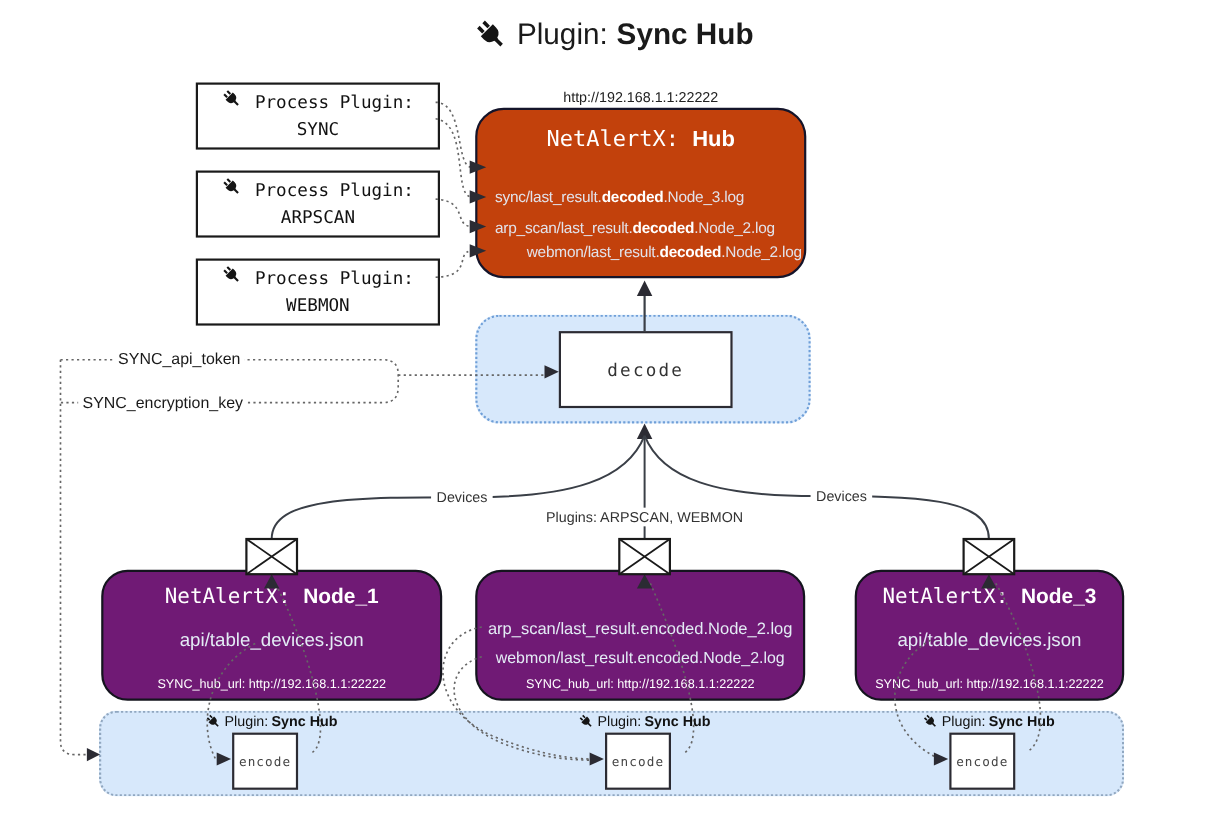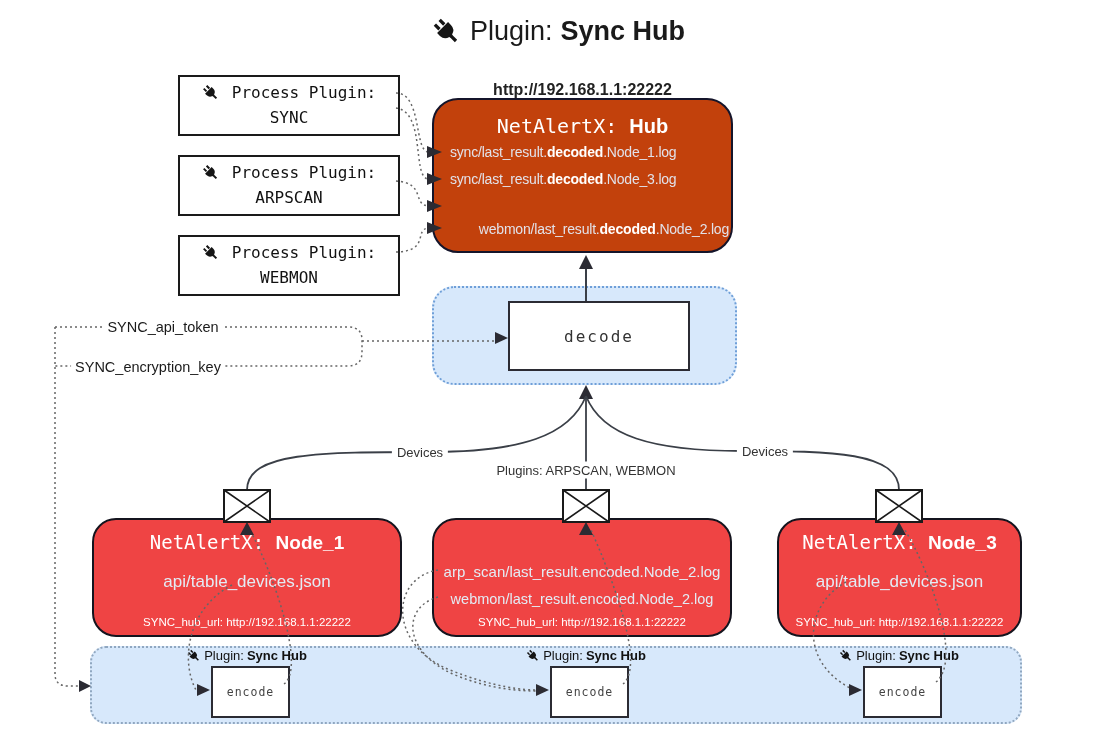--- a/index.html
+++ b/index.html
@@ -8,54 +8,54 @@
   .abs{position:absolute;}
   
   #title{top:16px;left:0;width:100%;display:flex;justify-content:center;align-items:center;gap:8px;
     font-size:27px;z-index:4;}
   #title .bold{font-weight:bold;}
   .plug-icon{display:inline-block;transform:rotate(-45deg);fill:#151515;}
   
   .pbox{width:218px;height:57px;background:#fff;border:2px solid #1a1a1a;z-index:2;
     font-family:"DejaVu Sans Mono","Liberation Mono",monospace;font-size:16px;color:#111;
     display:flex;flex-direction:column;justify-content:center;align-items:center;line-height:1.55;}
-  .pbox .l1{display:flex;align-items:center;gap:12px;}
-  
-  #hub-url{top:81px;left:432px;width:301px;text-align:center;font-size:16px;color:#222;z-index:2;font-weight:bold;}
+  .pbox .l1{display:flex;align-items:flex-start;gap:12px;}
+  
+  #hub-url{top:81px;left:432px;width:301px;text-align:center;font-size:13px;color:#222;z-index:2;}
   #hub{top:98px;left:432px;width:301px;height:155px;background:#c2410c;border:2px solid #14142a;
     border-radius:26px;z-index:2;box-sizing:border-box;}
   #hub .hub-title{position:absolute;top:14px;left:0;width:100%;text-align:center;color:#fff;
     font-family:"DejaVu Sans Mono","Liberation Mono",monospace;font-size:20px;}
   #hub .hub-title .bold{font-family:"Liberation Sans",sans-serif;font-weight:bold;}
   .hub-line{position:absolute;left:16px;right:2px;font-size:14px;color:#e2e2ea;white-space:nowrap;letter-spacing:-0.2px;}
   .hub-line b{color:#fff;}
   
   #decode-wrap{top:286px;left:432px;width:305px;height:99px;background:#d7e8fb;
     border:2px dotted #6f9fd8;border-radius:22px;z-index:1;box-sizing:border-box;}
-  #decode-box{top:301px;left:508px;width:182px;height:70px;background:#fff;border:2px solid #2b2b33;
+  #decode-box{top:301px;left:508px;width:158px;height:70px;background:#fff;border:2px solid #2b2b33;
     z-index:2;display:flex;align-items:center;justify-content:center;box-sizing:border-box;
     font-family:"DejaVu Sans Mono","Liberation Mono",monospace;font-size:16px;color:#333;letter-spacing:2px;}
   
   .keylbl{background:#fff;padding:0 4px;font-size:14.5px;color:#1a1a1a;z-index:4;transform:translate(-50%,-50%);white-space:nowrap;}
   
   .edgelbl{background:#fff;padding:1px 5px;font-size:13px;color:#333;z-index:4;transform:translate(-50%,-50%);white-space:nowrap;}
   
-  .node{height:119px;background:#ef4444;border:2.5px solid #14141e;border-radius:24px;z-index:2;box-sizing:border-box;}
+  .node{height:119px;background:#701a75;border:2.5px solid #14141e;border-radius:24px;z-index:2;box-sizing:border-box;}
   .node .ntitle{position:absolute;top:11px;left:0;width:100%;text-align:center;color:#fff;
     font-family:"DejaVu Sans Mono","Liberation Mono",monospace;font-size:19px;white-space:nowrap;}
   .node .ntitle .bold{font-family:"Liberation Sans",sans-serif;font-weight:bold;}
   .node .nline{position:absolute;left:0;width:100%;text-align:center;color:#e3ecf5;white-space:nowrap;}
   .node .nfoot{position:absolute;bottom:7px;left:0;width:100%;text-align:center;color:#fff;font-size:11.5px;}
   
   #strip{top:646px;left:90px;width:932px;height:78px;background:#d7e8fb;border:2px dotted #90a7c0;
     border-radius:16px;z-index:1;box-sizing:border-box;}
   .enc-label{z-index:3;transform:translateX(-50%);display:flex;align-items:center;gap:3px;
     font-size:13px;color:#111;white-space:nowrap;}
   .enc-label .bold{font-weight:bold;}
-  .enc-box{width:79px;height:52px;background:#fff;border:2px solid #2b2b33;z-index:3;box-sizing:border-box;
+  .enc-box{width:60px;height:52px;background:#fff;border:2px solid #2b2b33;z-index:3;box-sizing:border-box;
     display:flex;align-items:center;justify-content:center;
     font-family:"DejaVu Sans Mono","Liberation Mono",monospace;font-size:11.5px;color:#444;letter-spacing:1px;}
   
   #overlay{position:absolute;top:0;left:0;width:1117px;height:754px;z-index:3;pointer-events:none;}
   .dotted{fill:none;stroke:#666;stroke-width:1.5;stroke-dasharray:2,3;}
   .solid{fill:none;stroke:#3a3f47;stroke-width:2;}
   .tri{fill:#2b2b33;stroke:none;}
   .env{fill:#fff;stroke:#1a1a1a;stroke-width:2;}
   .envline{fill:none;stroke:#1a1a1a;stroke-width:1.6;}
 </style>
@@ -108,25 +108,25 @@
       <span>Process Plugin:</span>
     </div>
     <div>WEBMON</div>
   </div>
 
   <div class="abs" id="hub-url">http://192.168.1.1:22222</div>
   <div class="abs" id="hub">
     <div class="hub-title">
       <span>NetAlertX: </span><span class="bold">Hub</span>
     </div>
-    <div class="hub-line" style="top:44px;">
-      <span>sync/last_result.</span><b>decoded</b><span>.Node_1.log</span>
-    </div>
     <div class="hub-line" style="top:71px;">
       <span>sync/last_result.</span><b>decoded</b><span>.Node_3.log</span>
+    </div>
+    <div class="hub-line" style="top:99px;">
+      <span>arp_scan/last_result.</span><b>decoded</b><span>.Node_2.log</span>
     </div>
     <div class="hub-line" style="top:121px;text-align:right;">
       <span>webmon/last_result.</span><b>decoded</b><span>.Node_2.log</span>
     </div>
   </div>
 
   <div class="abs" id="decode-wrap"></div>
   <div class="abs" id="decode-box">decode</div>
 
   <div class="abs keylbl" style="left:163px;top:327px;">SYNC_api_token</div>

